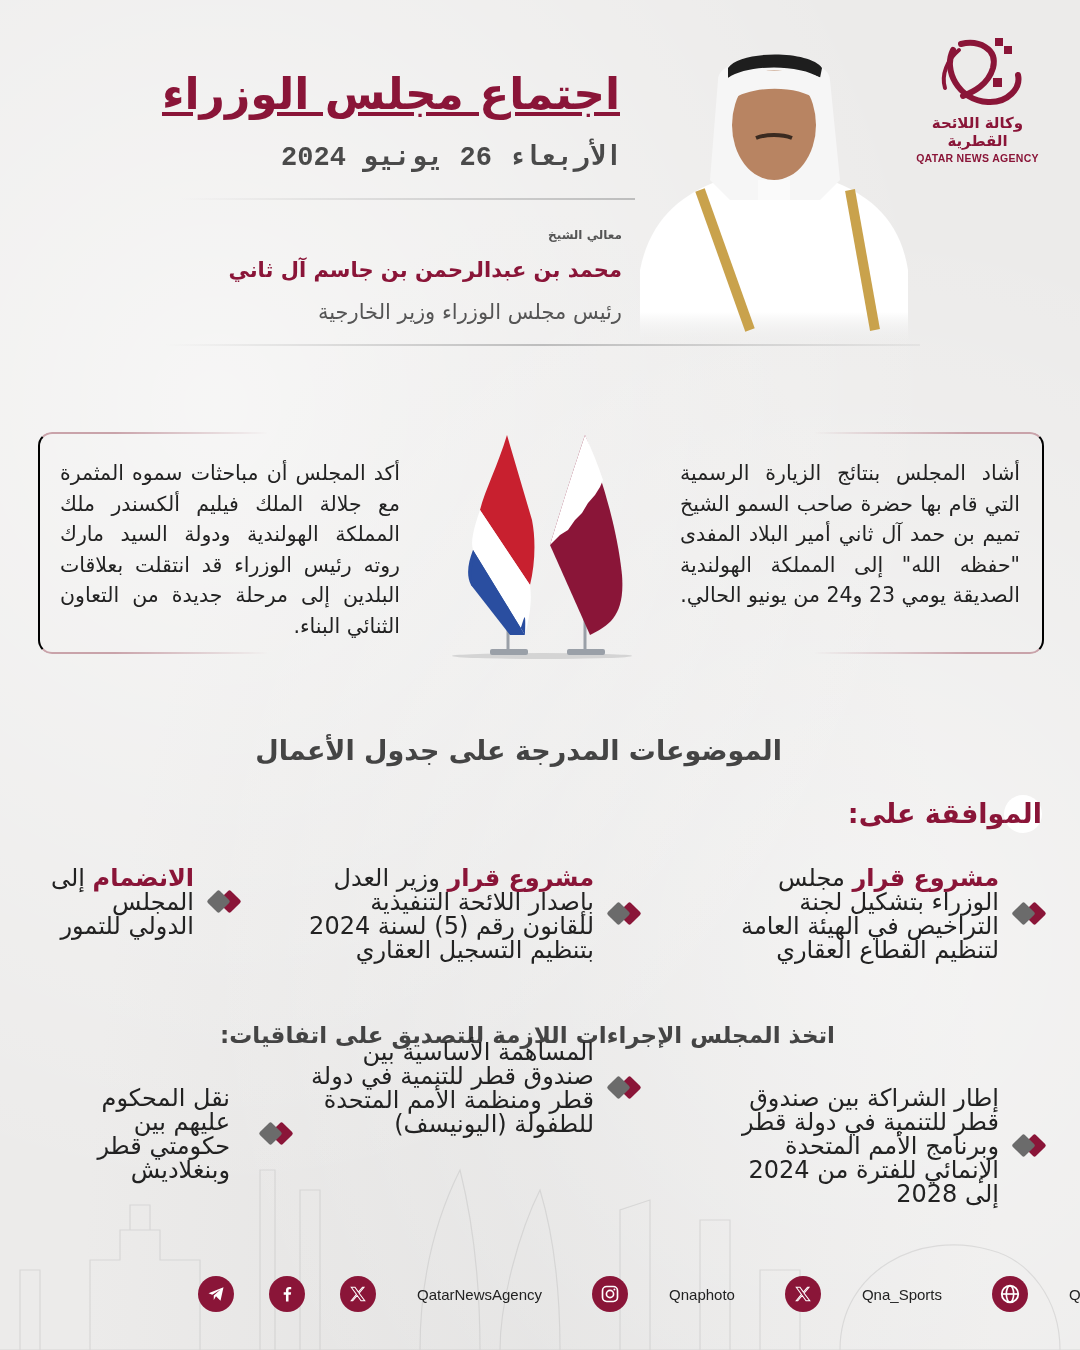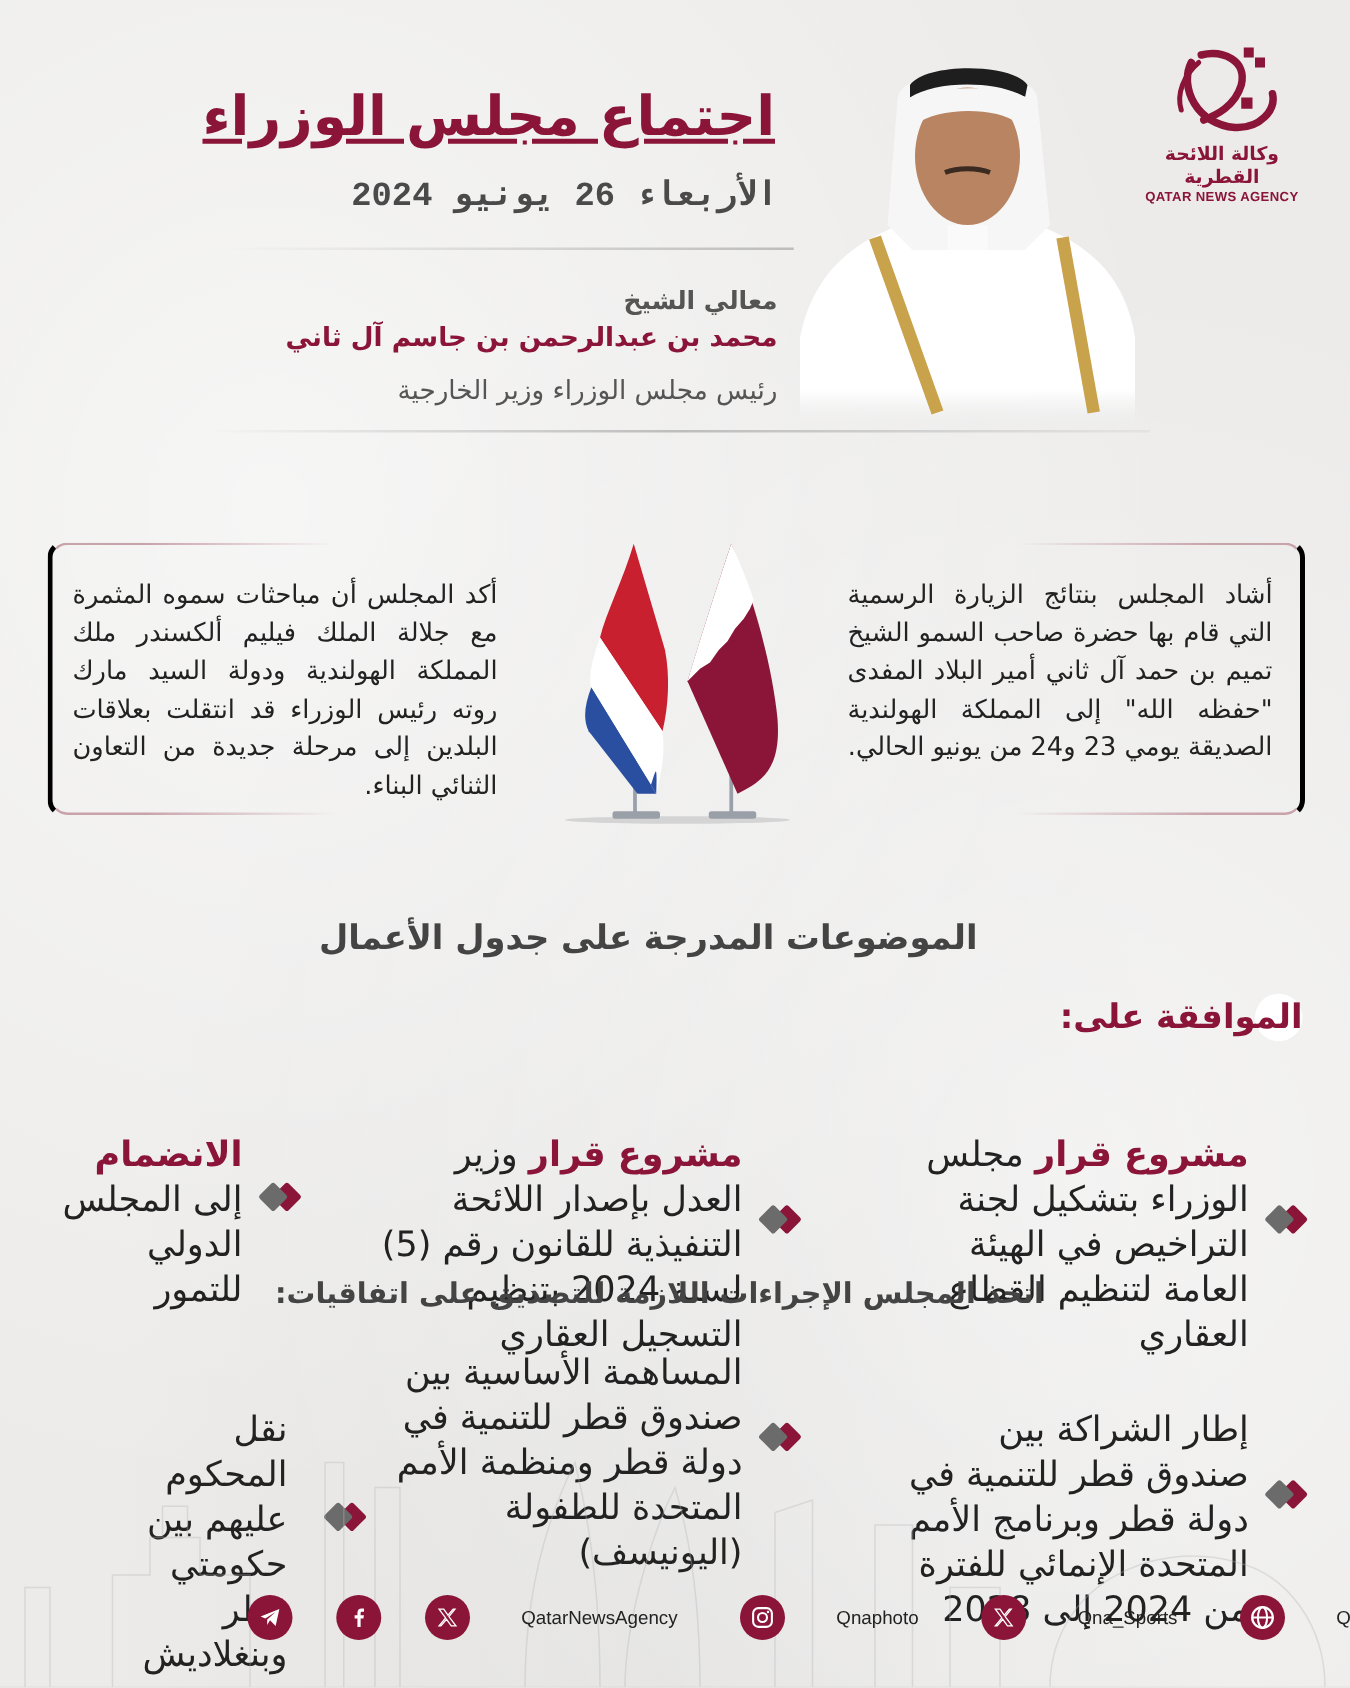--- a/index.html
+++ b/index.html
@@ -19,30 +19,30 @@
     
     .logo { position: absolute; left: 905px; top: 30px; width: 145px; text-align: center; }
     .logo svg { display: block; margin: 0 auto; }
     .logo-ar { color: #8a1538; font-weight: bold; font-size: 15px; margin-top: 2px; direction: rtl; }
     .logo-en { color: #8a1538; font-weight: bold; font-size: 10.5px; letter-spacing: 0.3px; font-family: "Liberation Sans", sans-serif; margin-top: 2px; }
 
     
     .title { position: absolute; right: 460px; top: 68px; font-size: 44px; font-weight: bold; color: #8a1538; direction: rtl; white-space: nowrap; text-decoration: underline; }
     .date { position: absolute; right: 458px; top: 140px; font-size: 27px; font-weight: bold; color: #4a4a4a; direction: rtl; white-space: nowrap; font-family: Liberation Mono, monospace; }
     .hr1 { position: absolute; left: 180px; top: 198px; width: 455px; height: 2px; background: linear-gradient(to left, #bdbdbd, rgba(189,189,189,0)); }
-    .honorific { position: absolute; right: 458px; top: 228px; font-size: 20px; font-weight: bold; color: #555; direction: rtl; white-space: nowrap; }
+    .honorific { position: absolute; right: 458px; top: 228px; font-size: 12px; font-weight: bold; color: #555; direction: rtl; white-space: nowrap; }
     .name { position: absolute; right: 458px; top: 258px; font-size: 21px; font-weight: bold; color: #8a1538; direction: rtl; white-space: nowrap; }
     .position { position: absolute; right: 458px; top: 300px; font-size: 21px; color: #555; direction: rtl; white-space: nowrap; }
     .hr2 { position: absolute; left: 165px; top: 344px; width: 755px; height: 2px; background: linear-gradient(to left, rgba(189,189,189,0.2), #bdbdbd 50%, rgba(189,189,189,0)); }
 
     
     .portrait { position: absolute; left: 640px; top: 30px; width: 270px; height: 315px; }
 
     
-    .box { position: absolute; top: 432px; height: 222px; border: 4px solid #000000; border-radius: 14px; }
+    .box { position: absolute; top: 432px; height: 222px; border: 2px solid #000000; border-radius: 14px; }
     .box.right { left: 660px; width: 384px; border-left-color: transparent; border-top-color: transparent; border-bottom-color: transparent; }
     .box.right::before { content:""; position:absolute; inset:-2px; border-radius: 14px; border: 2px solid transparent; border-top-color: #c9a3aa; border-bottom-color: #c9a3aa; -webkit-mask: linear-gradient(to left, #000 0%, #000 20%, transparent 60%); mask: linear-gradient(to left, #000 0%, #000 20%, transparent 60%); }
     .box.left { left: 38px; width: 384px; border-right-color: transparent; border-top-color: transparent; border-bottom-color: transparent; }
     .box.left::before { content:""; position:absolute; inset:-2px; border-radius: 14px; border: 2px solid transparent; border-top-color: #c9a3aa; border-bottom-color: #c9a3aa; -webkit-mask: linear-gradient(to right, #000 0%, #000 20%, transparent 60%); mask: linear-gradient(to right, #000 0%, #000 20%, transparent 60%); }
     .box-text { position: absolute; top: 24px; direction: rtl; text-align: justify; text-align-last: right; font-size: 20.5px; line-height: 30.5px; color: #222; }
     .box.right .box-text { right: 22px; width: 340px; }
     .box.left .box-text { right: 20px; width: 340px; }
 
     .flags { position: absolute; left: 440px; top: 425px; width: 205px; height: 240px; }
 
@@ -52,21 +52,21 @@
     .approve-circle { position: absolute; right: 0; top: 0; width: 38px; height: 38px; border-radius: 50%; background: #fff; }
     .approve-title { position: relative; font-size: 27px; font-weight: bold; color: #8a1538; white-space: nowrap; line-height: 38px; }
     .ratify-title { position: absolute; right: 245px; top: 1022px; font-size: 23px; font-weight: bold; color: #444; direction: rtl; white-space: nowrap; }
 
     
     .item { position: absolute; direction: rtl; display: flex; align-items: center; gap: 12px; }
     .item .bullet { flex: 0 0 auto; width: 34px; height: 22px; position: relative; }
     .bullet .d1, .bullet .d2 { position: absolute; top: 2px; width: 17px; height: 17px; transform: rotate(45deg); border-radius: 2px; }
     .bullet .d1 { right: 2px; background: #8a1538; }
     .bullet .d2 { right: 13px; background: #6b6b6b; }
-    .item .txt { font-size: 28px; line-height: 36px; color: #222; margin-top: 40px; }
+    .item .txt { font-size: 24px; line-height: 24px; color: #222; }
     .item .hl { color: #8a1538; font-weight: bold; }
 
     
     .skyline { position: absolute; left: 0; top: 1150px; width: 1080px; height: 200px; opacity: 0.35; }
 
     
     .footer { position: absolute; left: 198px; top: 1276px; height: 36px; display: flex; align-items: center; font-family: "Liberation Sans", sans-serif; gap: 32px; }
     .soc { width: 36px; height: 36px; border-radius: 50%; background: #8a1538; display: flex; align-items: center; justify-content: center; margin-right: 3px; }
     .soc svg { display: block; }
     .soc-label { font-size: 15px; color: #222; margin: 0 18px 0 6px; white-space: nowrap; }

